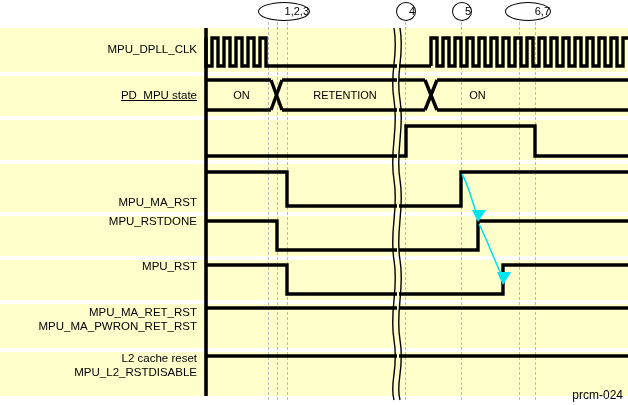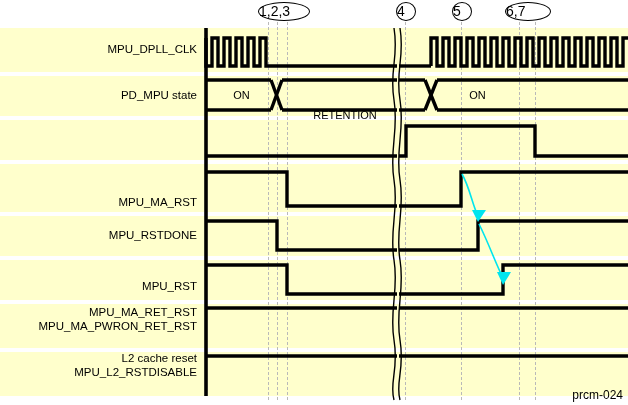--- a/index.html
+++ b/index.html
@@ -32,22 +32,22 @@
     letter-spacing: 0px;
     white-space: nowrap;
     right: 431px;
   }
   .marker {
     position: absolute;
     border: 1.3px solid #000000;
     background: #ffffff;
     border-radius: 50%;
     color: #000;
-    font-size: 14px;
-    text-align: left;
+    font-size: 11px;
+    text-align: right;
     line-height: 17px;
     height: 17px;
   }
   .vdash {
     position: absolute;
     width: 0;
     border-left: 1.3px dashed #b9b9b9;
   }
   .svgwrap {
     position: absolute;
@@ -92,37 +92,37 @@
   <div class="vdash" style="left:519px; top:22px;  height:378px;"></div>
   <div class="vdash" style="left:535px; top:22px;  height:378px;"></div>
 
   <div class="marker" style="left:258px; top:2px; width:50px;">1,2,3</div>
   <div class="marker" style="left:396px; top:2px; width:18px;">4</div>
   <div class="marker" style="left:452px; top:2px; width:18px;">5</div>
   <div class="marker" style="left:505px; top:2px; width:44px;">6,7</div>
 
   <div class="rowlabel" style="top:43px;">MPU_DPLL_CLK</div>
 
-  <div class="rowlabel" style="top:89px;">PD_MPU state</div>
+  <div class="rowlabel" style="top:89px;text-decoration:underline;">PD_MPU state</div>
 
 
   <div class="rowlabel" style="top:196px;">MPU_MA_RST</div>
 
-  <div class="rowlabel" style="top:229px;padding-left:41px;">MPU_RSTDONE</div>
+  <div class="rowlabel" style="top:215px;padding-left:41px;">MPU_RSTDONE</div>
 
-  <div class="rowlabel" style="top:280px;padding-left:20px;">MPU_RST</div>
+  <div class="rowlabel" style="top:260px;padding-left:20px;">MPU_RST</div>
 
   <div class="rowlabel" style="top:306px;">MPU_MA_RET_RST</div>
   <div class="rowlabel" style="top:320px;">MPU_MA_PWRON_RET_RST</div>
 
   <div class="rowlabel" style="top:352px;margin-left:21px;">L2 cache reset</div>
   <div class="rowlabel" style="top:366px;">MPU_L2_RSTDISABLE</div>
 
   <div class="statetext" style="left:214px; top:89px; width:55px;">ON</div>
-  <div class="statetext" style="left:295px; top:89px; width:100px;margin-top:20px;">RETENTION</div>
+  <div class="statetext" style="left:295px; top:89px; width:100px;">RETENTION</div>
   <div class="statetext" style="left:450px; top:89px; width:55px;">ON</div>
 
   <svg class="svgwrap" width="628" height="405">
     <g fill="none" stroke="#000000" stroke-width="3.4" stroke-linecap="butt" stroke-linejoin="miter">
 
       <path d="M 206,28 L 206,396" stroke-width="3.6"></path>
 
       <path d="M 206,38 L 206,66 L 212,66 L 212,38 L 218,38 L 218,66 L 224,66 L 224,38
                L 230,38 L 230,66 L 236,66 L 236,38 L 242,38 L 242,66 L 248,66 L 248,38
                L 254,38 L 254,66 L 260,66 L 260,38 L 266,38 L 266,66 L 270,66"></path>

